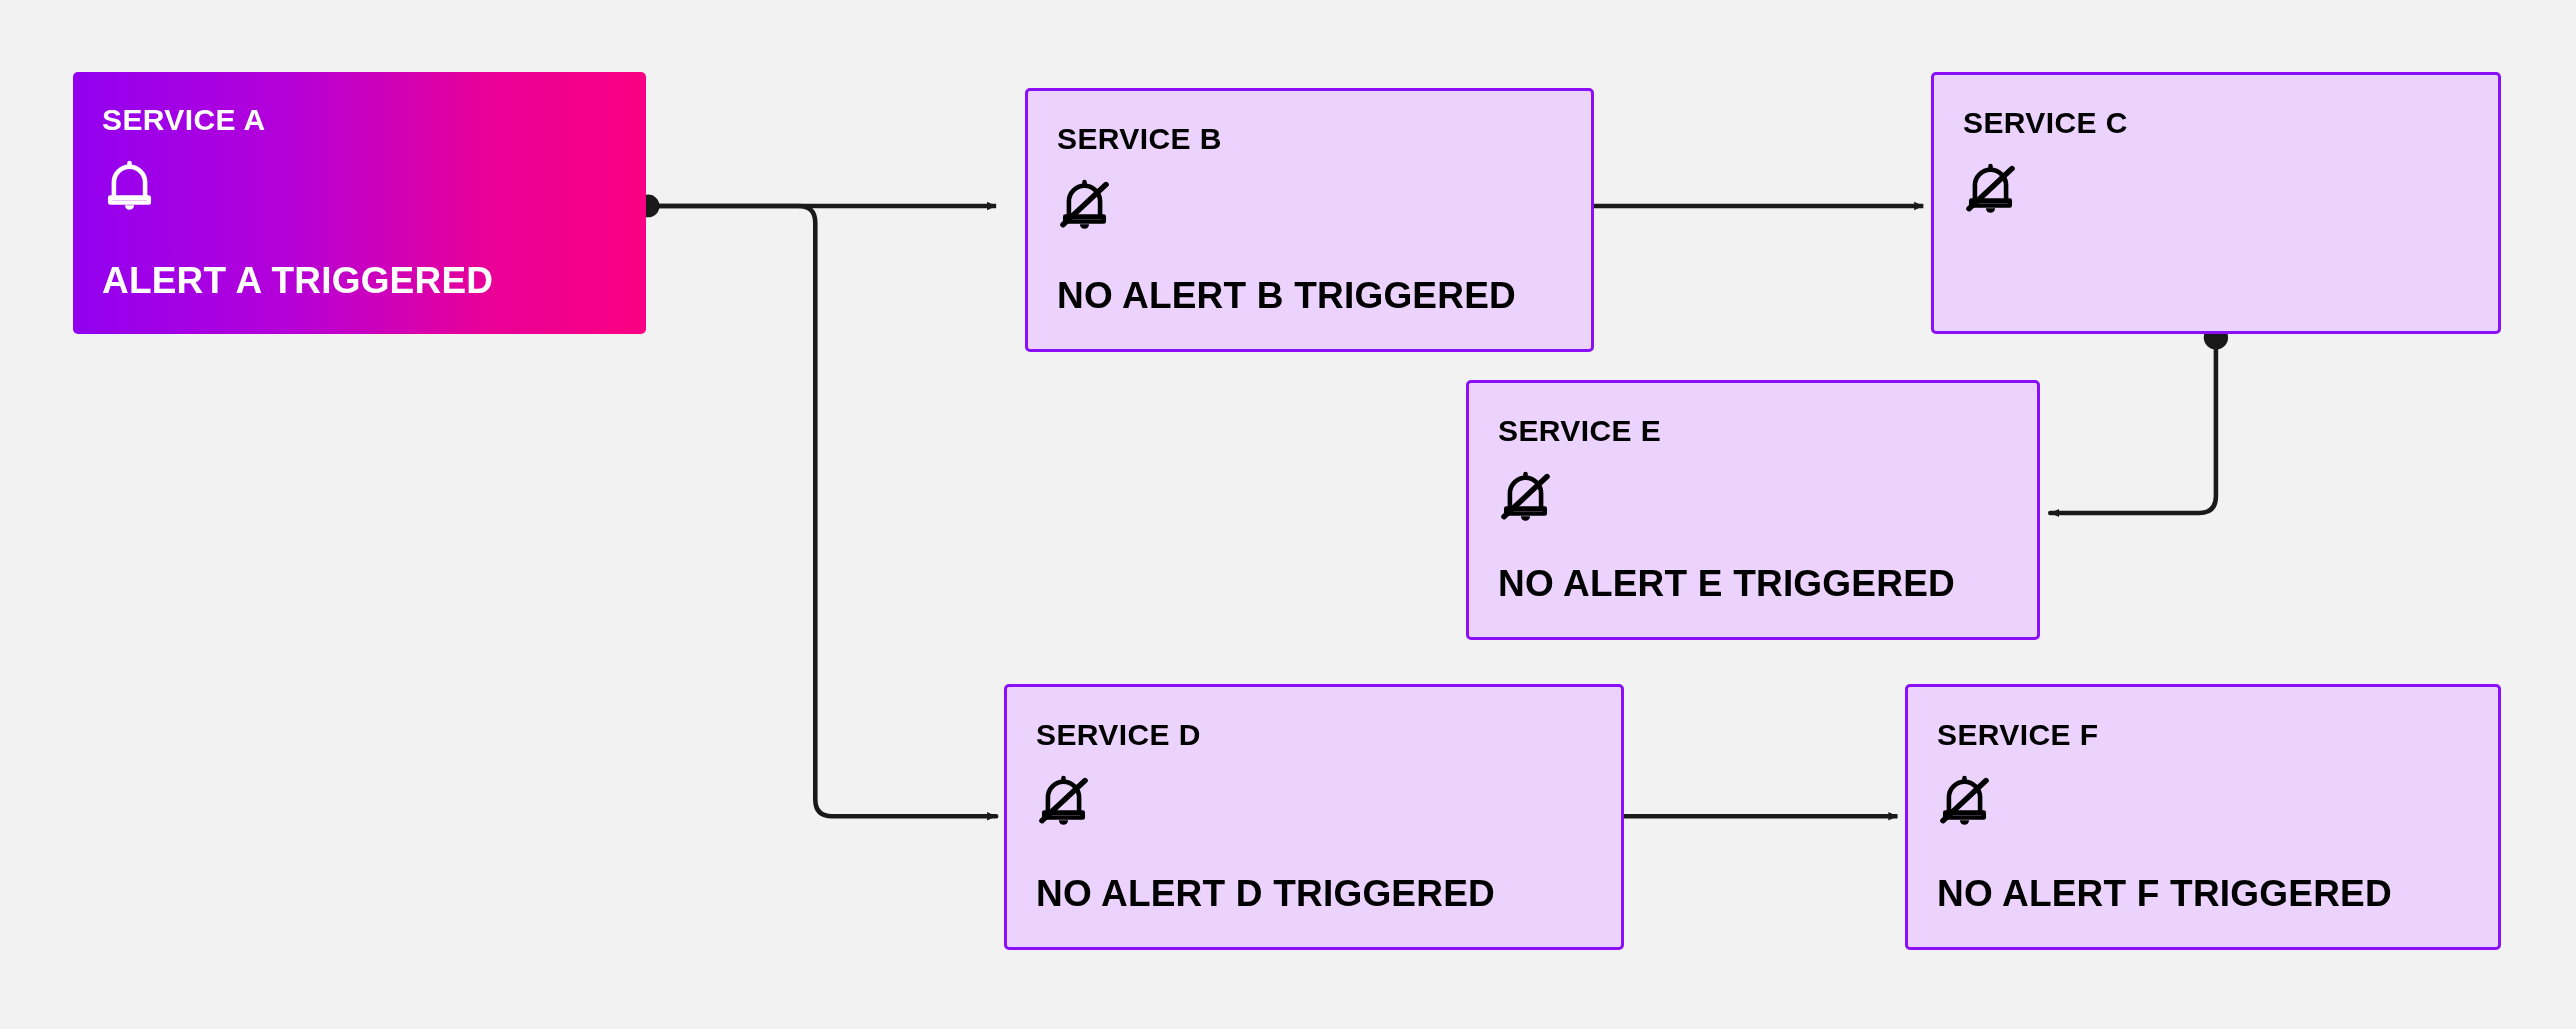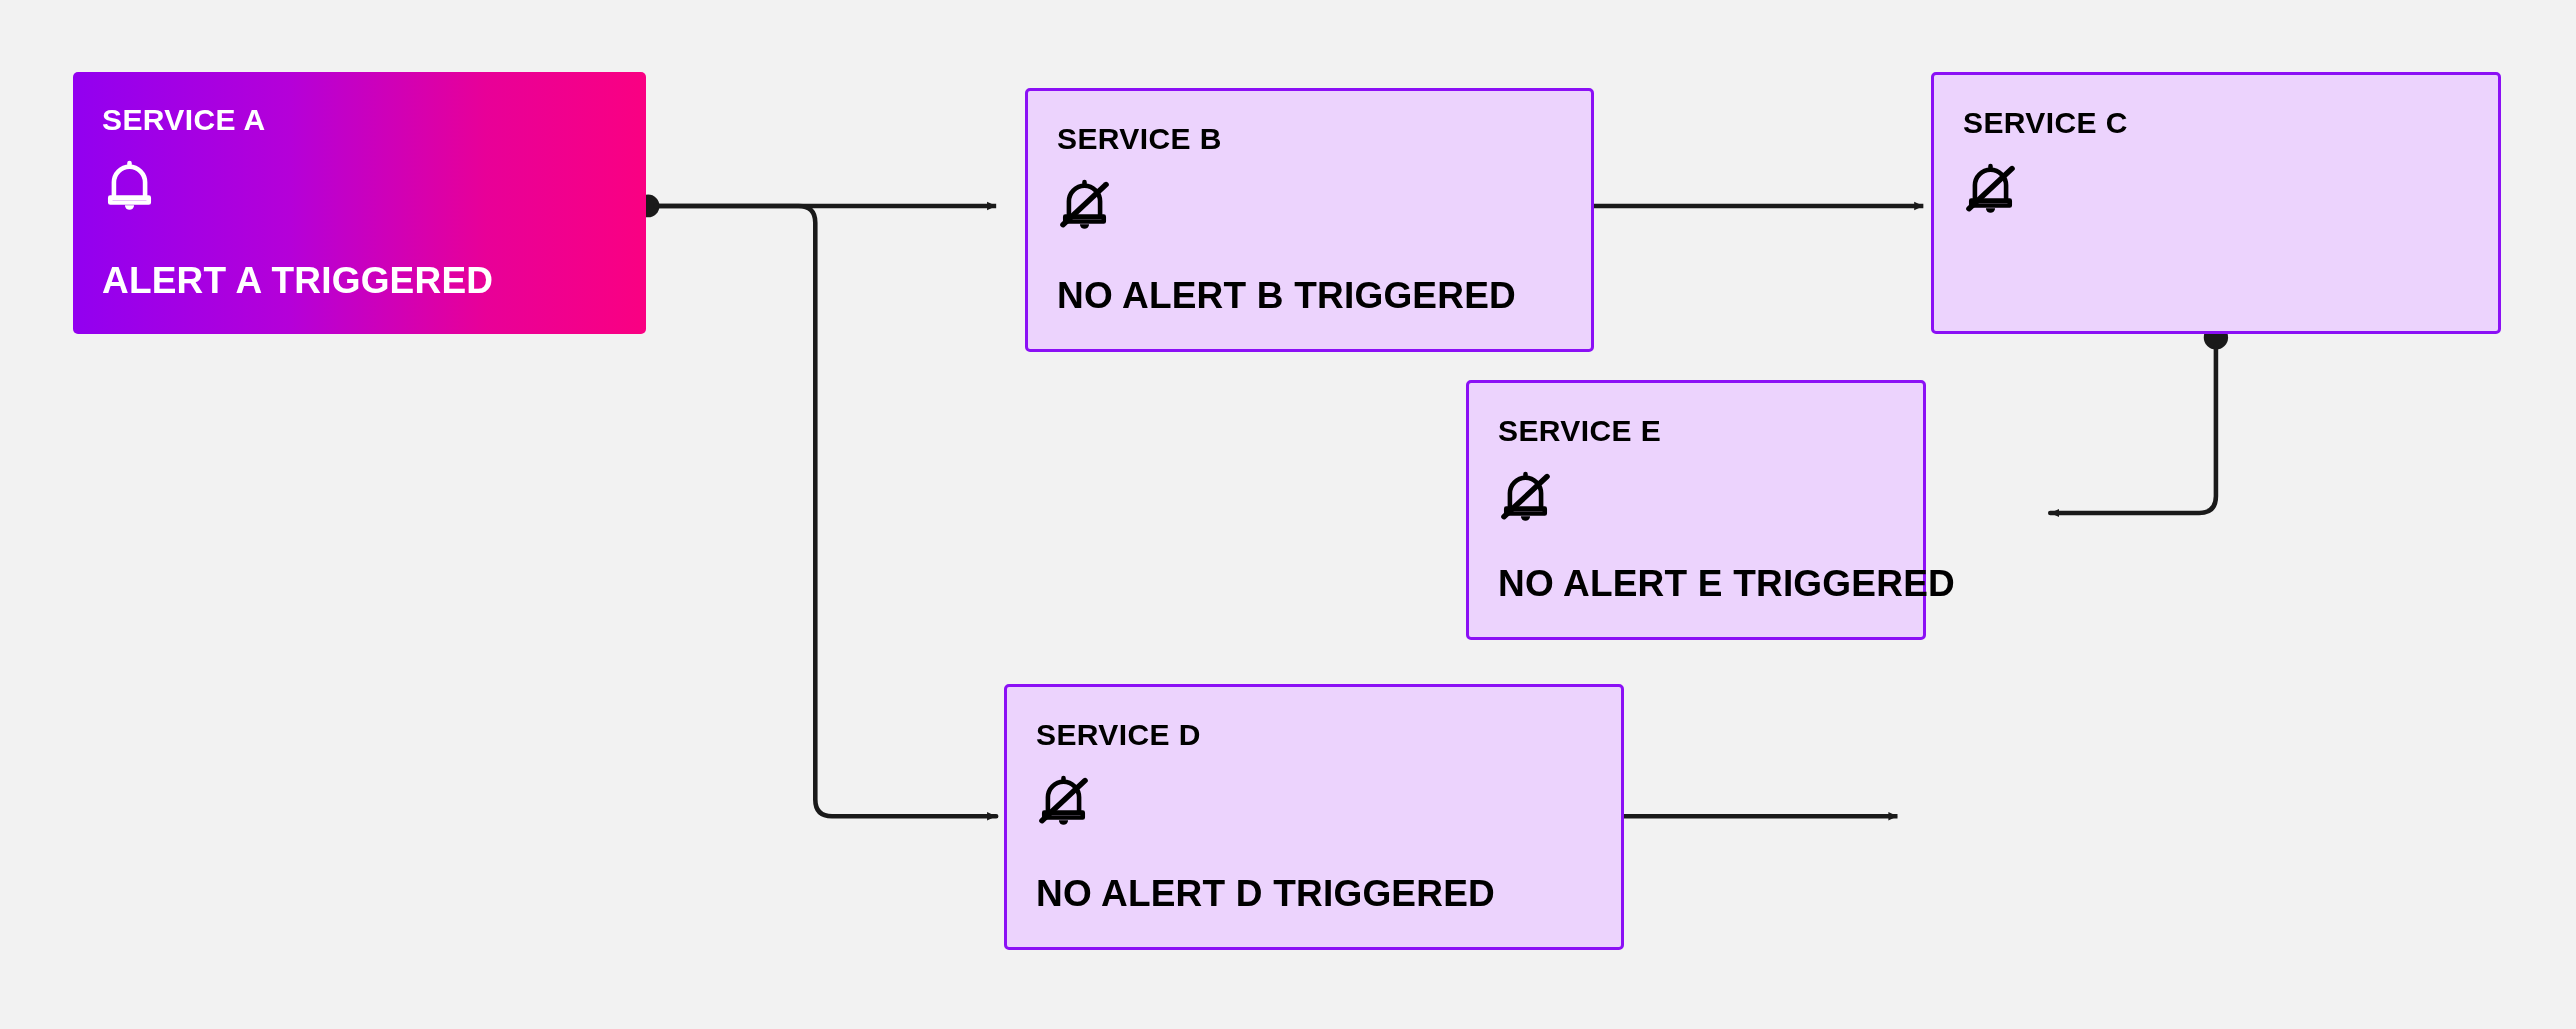--- a/index.html
+++ b/index.html
@@ -53,21 +53,21 @@
     letter-spacing:0.2px;
     line-height:1;
     margin:0;
     white-space:nowrap;
   }
 
   
   #node-a{left:73px;  top:72px;  width:573px; height:262px;}
   #node-b{left:1004px;top:88px;  width:569px; height:264px;margin-left:21px;}
   #node-c{left:1931px;top:72px;  width:570px; height:262px;}
-  #node-e{left:1466px;top:380px; width:460px; height:260px;}
+  #node-e{left:1466px;top:380px; width:574px; height:260px;}
   #node-d{left:1004px;top:684px; width:620px; height:266px;}
   #node-f{left:1905px;top:684px; width:596px; height:266px;}
 </style>
 </head>
 <body>
 
 <div id="stage">
 
   <svg class="edges" viewBox="0 0 3388 1354">
     <defs>
@@ -165,15 +165,28 @@
         <path d="M12 2.2 v1.6"></path>
         <path d="M5.2 17.3 V10.6 a6.8 6.8 0 0 1 13.6 0 v6.7"></path>
         <path d="M3.6 17.3 h16.8 v2.1 H3.6 z"></path>
         <path d="M10 20.6 a2 2 0 0 0 4 0 z" fill="#000000" stroke="none"></path>
         <path d="M2.6 20.8 L21.4 3.3" stroke-width="2.4"></path>
       </svg>
     </span>
     <p class="node-status">NO ALERT D TRIGGERED</p>
   </div>
 
+  <div class="node muted" id="node-f">
+    <p class="node-title">SERVICE F</p>
+    <span class="node-icon">
+      <svg viewBox="0 0 24 24" width="55" height="55" fill="none" stroke="#000000" stroke-width="2" stroke-linecap="round" stroke-linejoin="round">
+        <path d="M12 2.2 v1.6"></path>
+        <path d="M5.2 17.3 V10.6 a6.8 6.8 0 0 1 13.6 0 v6.7"></path>
+        <path d="M3.6 17.3 h16.8 v2.1 H3.6 z"></path>
+        <path d="M10 20.6 a2 2 0 0 0 4 0 z" fill="#000000" stroke="none"></path>
+        <path d="M2.6 20.8 L21.4 3.3" stroke-width="2.4"></path>
+      </svg>
+    </span>
+    <p class="node-status">NO ALERT F TRIGGERED</p>
+  </div>
 
 </div>
 
 
 </body></html>

